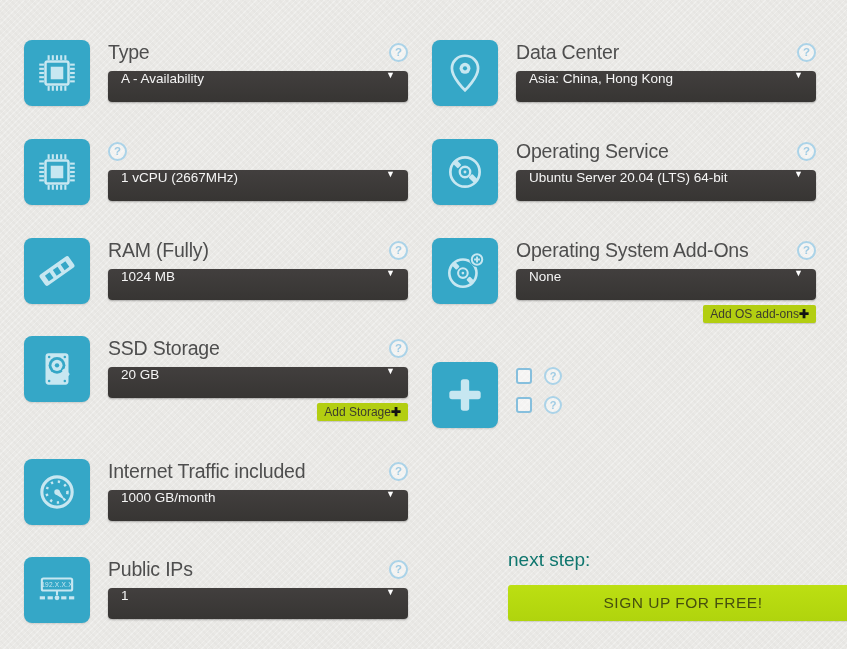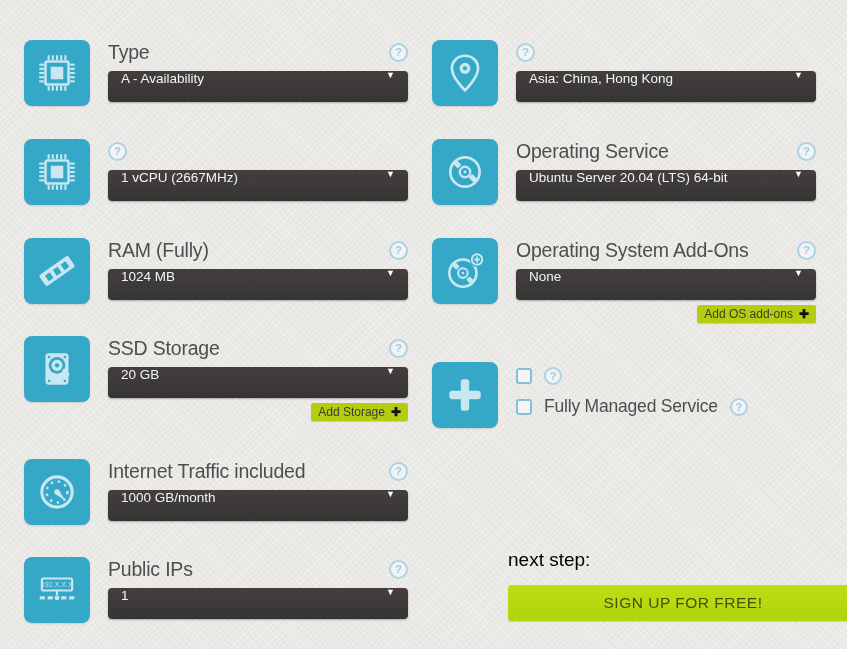--- a/index.html
+++ b/index.html
@@ -31,34 +31,34 @@
     height:31px;border-radius:4px;cursor:pointer;
     background:linear-gradient(#423f3e,#373533);
     box-shadow:0 1px 2px rgba(0,0,0,.28);
     display:flex;align-items:flex-start;justify-content:space-between;
     padding:0 13px;color:#f5f5f5;font-size:13.5px;
   }
   .caret{font-size:9px;color:#ffffff;line-height:1;}
   .badgewrap{display:flex;justify-content:flex-end;margin-top:5px;}
   .badge{
     background:#b3ce11;border-radius:2px;height:18px;padding:0 7px;
-    display:inline-flex;align-items:center;gap:6px;cursor:pointer;
+    display:inline-flex;align-items:center;gap:0;cursor:pointer;
     font-size:12px;color:#3d3d2d;box-shadow:0 1px 1px rgba(0,0,0,.15);
   }
   .bplus{color:#131313;font-weight:bold;font-size:12px;}
   .addons{padding-top:5px;width:310px;}
   .addon-row{display:flex;align-items:center;gap:12px;margin-bottom:11px;cursor:pointer;}
   .cb{
     width:12px;height:12px;border:2px solid #86bfdd;border-radius:3px;
     background:rgba(255,255,255,.5);flex:0 0 auto;
   }
   .addon-label{font-size:17.5px;color:#4e4e4e;letter-spacing:-0.2px;}
   .help-sm{width:18px;height:18px;font-size:11px;line-height:14px;flex:0 0 18px;}
   .signup{position:absolute;left:508px;top:549px;width:309px;}
-  .nextstep{font-size:19px;color:#000000;margin-bottom:14px;}
+  .nextstep{font-size:19px;color:#0f766e;margin-bottom:14px;}
   .signup-btn{
     display:block;width:350px;height:36px;border:none;border-radius:3px;cursor:pointer;
     background:linear-gradient(#bcdf12,#b0d40d);
     color:#47500f;font-size:15.5px;letter-spacing:.5px;
     font-family:Liberation Sans, sans-serif;
     box-shadow:0 1px 1px rgba(0,0,0,.12);
   }
 </style>
 </head>
 <body>
@@ -252,20 +252,21 @@
   <div class="field" style="left:432px;top:40px">
     <div class="tile">
       <svg viewBox="0 0 44 44">
         <path d="M22 5.5 C14.8 5.5 9.5 10.9 9.5 17.6 C9.5 26.5 22 38.5 22 38.5 C22 38.5 34.5 26.5 34.5 17.6 C34.5 10.9 29.2 5.5 22 5.5 Z" fill="none" stroke="#c7e7f1" stroke-width="2.6"></path>
         <circle cx="22" cy="17.5" r="5.2" fill="#c7e7f1"></circle>
         <circle cx="22" cy="17.5" r="2" fill="#35a7c7"></circle>
       </svg>
     </div>
     <div class="content">
       <div class="labelrow">
+        <span class="flabel">Data Center</span>
         <span class="help">?</span>
       </div>
       <div class="select">
         <span>Asia: China, Hong Kong</span>
         <span class="caret">▼</span>
       </div>
     </div>
   </div>
 
   <div class="field" style="left:432px;top:139px">
@@ -329,21 +330,20 @@
         <rect x="7" y="18" width="30" height="8" rx="2.5" fill="#c7e7f1"></rect>
       </svg>
     </div>
     <div class="content addons">
       <div class="addon-row">
         <span class="cb"></span>
         <span class="help help-sm">?</span>
       </div>
       <div class="addon-row">
         <span class="cb"></span>
-        <span class="addon-label">Fully Managed Service</span>
         <span class="help help-sm">?</span>
       </div>
     </div>
   </div>
 
   <div class="signup">
     <div class="nextstep">next step:</div>
     <button class="signup-btn">SIGN UP FOR FREE!</button>
   </div>
 

